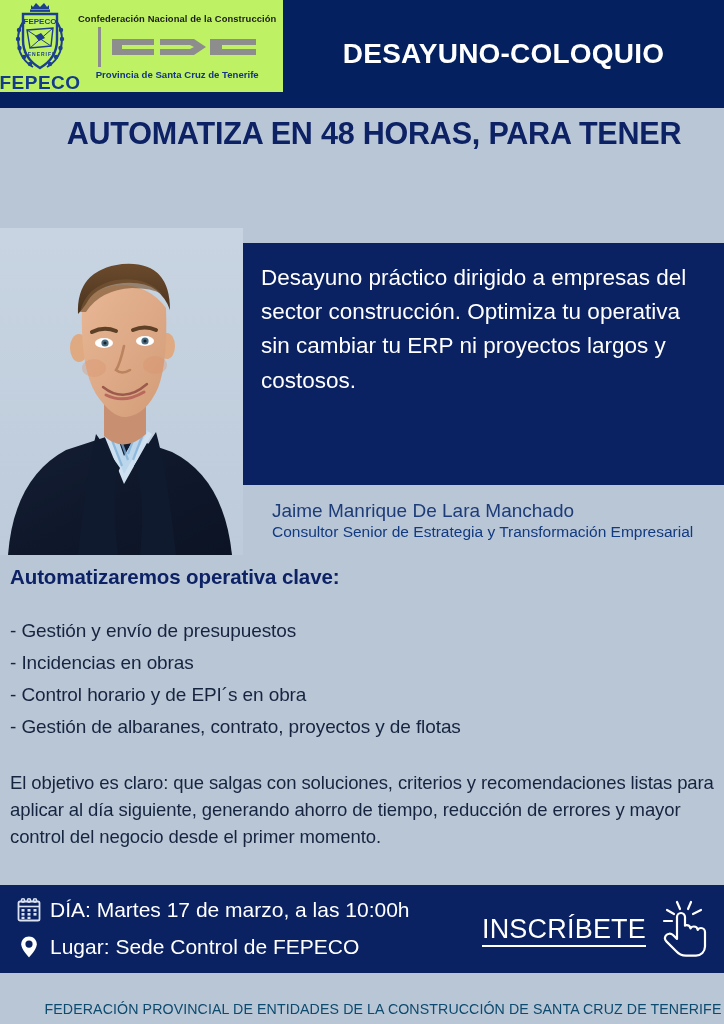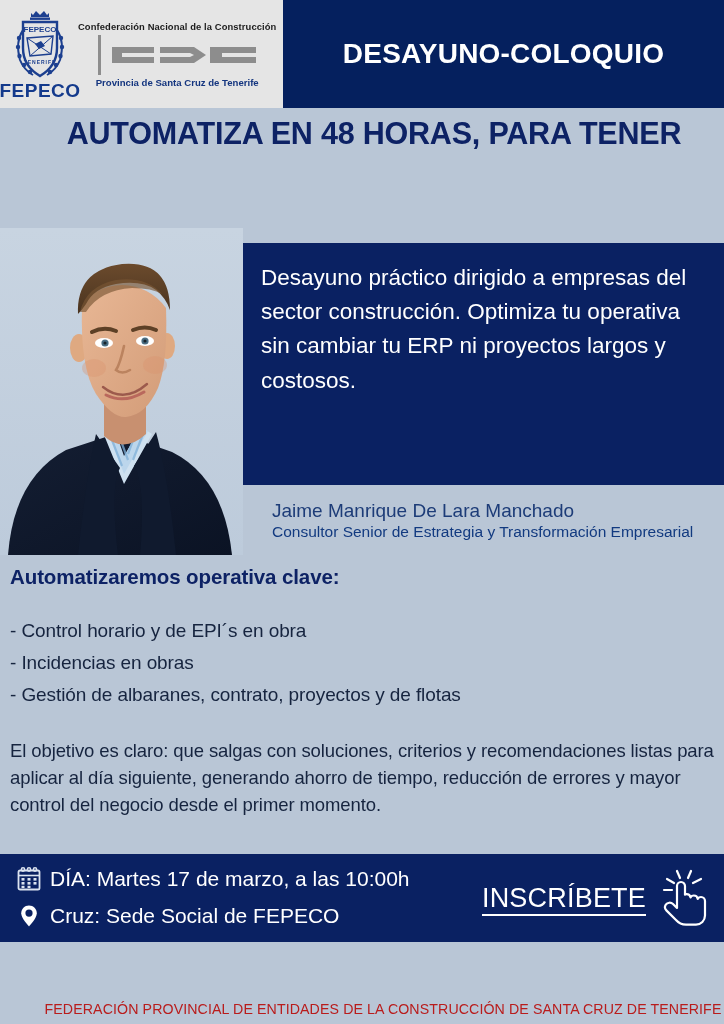--- a/index.html
+++ b/index.html
@@ -7,21 +7,21 @@
     width:724px;height:1024px;
     background:#b9c6d6;
     font-family:"Liberation Sans", sans-serif;
     overflow:hidden;
     position:relative;
   }
   .poster{position:relative;width:724px;height:1024px;overflow:hidden;background:#b9c6d6;}
 
   
   .header{position:absolute;left:0;top:0;width:724px;height:108px;background:#05205e;}
-  .logo-plate{position:absolute;left:0;top:0;width:283px;height:108px;background:#e5e5e5;display:flex;align-items:center;}
+  .logo-plate{position:absolute;left:0;top:0;width:283px;height:92px;background:#bef264;display:flex;align-items:center;}
   .crest-wrap{width:76px;height:108px;display:flex;flex-direction:column;align-items:center;justify-content:center;padding-left:2px;}
   .crest{width:58px;height:72px;position:relative;}
   .crest svg{display:block;}
   .fepeco-word{font-size:19px;font-weight:bold;color:#143a8c;letter-spacing:.5px;line-height:1;margin-top:1px;font-family:"Liberation Sans",sans-serif;}
   .cnc-block{flex:1;display:flex;flex-direction:column;align-items:center;justify-content:center;padding-right:20px;position:relative;}
   .cnc-top{font-size:9.4px;font-weight:bold;color:#1b1b1b;letter-spacing:.1px;white-space:nowrap;}
   .cnc-mid{display:flex;align-items:center;justify-content:center;margin:3px 0 2px 0;width:100%;}
   .cnc-divider{width:3px;height:40px;background:#8d8d8d;margin-right:9px;margin-left:2px;}
   .cnc-mark{width:148px;height:26px;}
   .cnc-bot{font-size:9.6px;font-weight:bold;color:#14357f;white-space:nowrap;}
@@ -46,31 +46,31 @@
   .speaker .role{color:#123a80;font-size:15.5px;line-height:1.2;margin-top:1px;}
 
   
   .bodytext{position:absolute;left:10px;top:565px;width:704px;}
   .lead{color:#0d2265;font-weight:bold;font-size:20.5px;margin:0 0 26px 0;letter-spacing:-.1px;}
   .bullets{margin:0;padding:0;list-style:none;}
   .bullets li{color:#16243f;font-size:19px;line-height:1.68;letter-spacing:-.1px;}
   .para{color:#16243f;font-size:18.5px;line-height:1.47;margin:26px 0 0 0;letter-spacing:-.1px;}
 
   
-  .bottombar{position:absolute;left:0;top:854px;width:724px;height:88px;background:#0a2162;}
+  .bottombar{position:absolute;left:0;top:885px;width:724px;height:88px;background:#0a2162;}
   .infolines{position:absolute;left:14px;top:10px;width:470px;}
   .infoline{display:flex;align-items:center;color:#ffffff;font-size:21px;margin-bottom:7px;}
   .infoline .ic{width:30px;height:30px;margin-right:6px;display:flex;align-items:center;justify-content:center;flex:0 0 30px;}
   .cta{position:absolute;right:8px;top:16px;display:flex;align-items:center;text-align:right;}
   .cta-label{color:#ffffff;font-size:27px;letter-spacing:.2px;border-bottom:2px solid #ffffff;padding-bottom:2px;line-height:1.05;}
   .cta-hand{width:62px;height:62px;margin-left:8px;margin-top:-2px;}
 
   
   .footer{position:absolute;left:0;top:993px;width:724px;height:31px;background:#b9c6d6;display:flex;align-items:center;justify-content:center;}
-  .footer span{color:#b91c1c;font-size:14.2px;letter-spacing:.1px;white-space:nowrap;padding-left:42px;}
+  .footer span{color:#0c4a6e;font-size:14.2px;letter-spacing:.1px;white-space:nowrap;padding-left:42px;}
   .footrule{position:absolute;left:0;top:993px;width:724px;height:2px;background:#8fa3bd;}
 </style>
 </head>
 <body>
 
 <div class="poster">
 
   <div class="header">
 
     <div class="logo-plate">
@@ -209,22 +209,23 @@
   </div>
 
   <div class="speaker">
     <div class="name">Jaime Manrique De Lara Manchado</div>
     <div class="role">Consultor Senior de Estrategia y Transformación Empresarial</div>
   </div>
 
   <div class="bodytext">
     <p class="lead">Automatizaremos operativa clave:</p>
     <ul class="bullets">
+      <li>- Gestión y envío de presupuestos</li>
+      <li>- Incidencias en obras</li>
       <li>- Control horario y de EPI´s en obra</li>
-      <li>- Incidencias en obras</li>
       <li>- Gestión de albaranes, contrato, proyectos y de flotas</li>
     </ul>
     <p class="para">El objetivo es claro: que salgas con soluciones, criterios y recomendaciones listas para aplicar al día siguiente, generando ahorro de tiempo, reducción de errores y mayor control del negocio desde el primer momento.</p>
   </div>
 
   <div class="bottombar">
 
     <div class="infolines">
       <div class="infoline">
         <span class="ic">
@@ -248,21 +249,21 @@
         </span>
         <span>DÍA: Martes 17 de marzo, a las 10:00h</span>
       </div>
       <div class="infoline">
         <span class="ic">
           <svg width="26" height="26" viewBox="0 0 26 26">
             <path d="M13 2.5 C8.6 2.5 5.2 6 5.2 10.3 C5.2 15.4 13 23.5 13 23.5 C13 23.5 20.8 15.4 20.8 10.3 C20.8 6 17.4 2.5 13 2.5 Z" fill="#ffffff"></path>
             <circle cx="13" cy="10.1" r="3.6" fill="#0a2162"></circle>
           </svg>
         </span>
-        <span>Cruz: Sede Social de FEPECO</span>
+        <span>Lugar: Sede Control de FEPECO</span>
       </div>
     </div>
 
     <div class="cta">
       <span class="cta-label">INSCRÍBETE</span>
       <svg class="cta-hand" viewBox="0 0 62 62">
         <g stroke="#ffffff" stroke-width="2.2" fill="none" stroke-linecap="round">
           <path d="M26 10 L23 3"></path>
             <path d="M34 10 L37 3"></path>
           <path d="M20 15 L13 11"></path>

